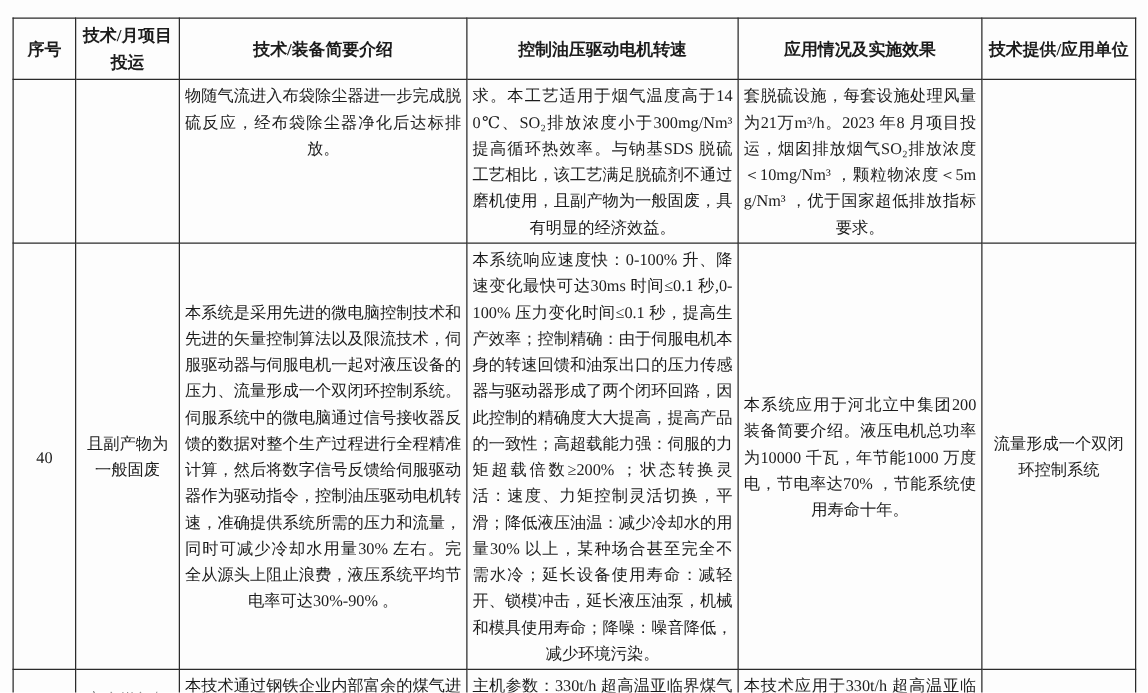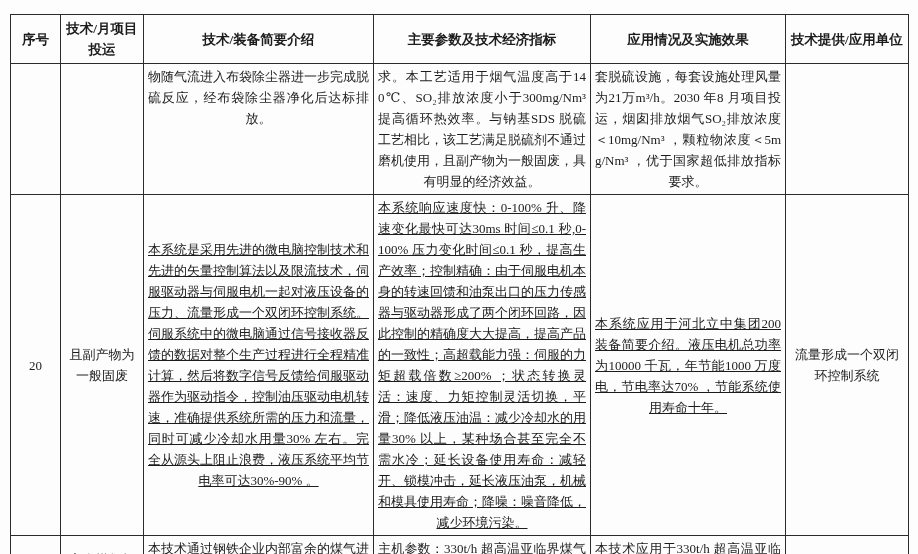--- a/index.html
+++ b/index.html
@@ -44,21 +44,20 @@
     font-size: 13.5px;
   }
   td.c-center {
     text-align: center;
     vertical-align: middle;
   }
   td.c-just {
     text-align: justify;
     text-align-last: center;
     vertical-align: middle;
-    text-decoration: underline;
   }
   td.c-just-top {
     text-align: justify;
     text-align-last: center;
     vertical-align: top;
   }
   tr.row-cont  { height: 122px; }
   tr.row-20    { height: 280px; }
   tr.row-21    { height: 72px; }
 </style>
@@ -73,36 +72,36 @@
       <col style="width:230px">
       <col style="width:217px">
       <col style="width:195px">
       <col style="width:123px">
     </colgroup>
     <thead>
       <tr>
         <th>序号</th>
         <th>技术/月项目投运</th>
         <th>技术/装备简要介绍</th>
-        <th>主要参数及技术经济指标</th>
+        <th>控制油压驱动电机转速</th>
         <th>应用情况及实施效果</th>
         <th>技术提供/应用单位</th>
       </tr>
     </thead>
     <tbody>
       <tr class="row-cont">
         <td class="c-center"></td>
         <td class="c-center"></td>
         <td class="c-just-top">物随气流进入布袋除尘器进一步完成脱硫反应，经布袋除尘器净化后达标排放。</td>
         <td class="c-just-top">求。本工艺适用于烟气温度高于140℃、SO₂排放浓度小于300mg/Nm³ 提高循环热效率。与钠基SDS 脱硫工艺相比，该工艺满足脱硫剂不通过磨机使用，且副产物为一般固废，具有明显的经济效益。</td>
-        <td class="c-just-top">套脱硫设施，每套设施处理风量为21万m³/h。2030 年8 月项目投运，烟囱排放烟气SO₂排放浓度＜10mg/Nm³ ，颗粒物浓度＜5mg/Nm³ ，优于国家超低排放指标要求。</td>
+        <td class="c-just-top">套脱硫设施，每套设施处理风量为21万m³/h。2023 年8 月项目投运，烟囱排放烟气SO₂排放浓度＜10mg/Nm³ ，颗粒物浓度＜5mg/Nm³ ，优于国家超低排放指标要求。</td>
         <td class="c-center"></td>
       </tr>
       <tr class="row-20">
-        <td class="c-center">20</td>
+        <td class="c-center">40</td>
         <td class="c-center">且副产物为一般固废</td>
         <td class="c-just">本系统是采用先进的微电脑控制技术和先进的矢量控制算法以及限流技术，伺服驱动器与伺服电机一起对液压设备的压力、流量形成一个双闭环控制系统。伺服系统中的微电脑通过信号接收器反馈的数据对整个生产过程进行全程精准计算，然后将数字信号反馈给伺服驱动器作为驱动指令，控制油压驱动电机转速，准确提供系统所需的压力和流量，同时可减少冷却水用量30% 左右。完全从源头上阻止浪费，液压系统平均节电率可达30%-90% 。</td>
         <td class="c-just">本系统响应速度快：0-100% 升、降速变化最快可达30ms 时间≤0.1 秒,0-100% 压力变化时间≤0.1 秒，提高生产效率；控制精确：由于伺服电机本身的转速回馈和油泵出口的压力传感器与驱动器形成了两个闭环回路，因此控制的精确度大大提高，提高产品的一致性；高超载能力强：伺服的力矩超载倍数≥200% ；状态转换灵活：速度、力矩控制灵活切换，平滑；降低液压油温：减少冷却水的用量30% 以上，某种场合甚至完全不需水冷；延长设备使用寿命：减轻开、锁模冲击，延长液压油泵，机械和模具使用寿命；降噪：噪音降低，减少环境污染。</td>
         <td class="c-just">本系统应用于河北立中集团200 装备简要介绍。液压电机总功率为10000 千瓦，年节能1000 万度电，节电率达70% ，节能系统使用寿命十年。</td>
         <td class="c-center">流量形成一个双闭环控制系统</td>
       </tr>
       <tr class="row-21">
         <td class="c-center">21</td>
         <td class="c-center">富余煤气超高温亚临界发电技术</td>
         <td class="c-just-top">本技术通过钢铁企业内部富余的煤气进入锅炉产生蒸汽推动汽轮机带动发电机发电。通过不断提高主蒸汽参数，提高循环热效率，</td>

